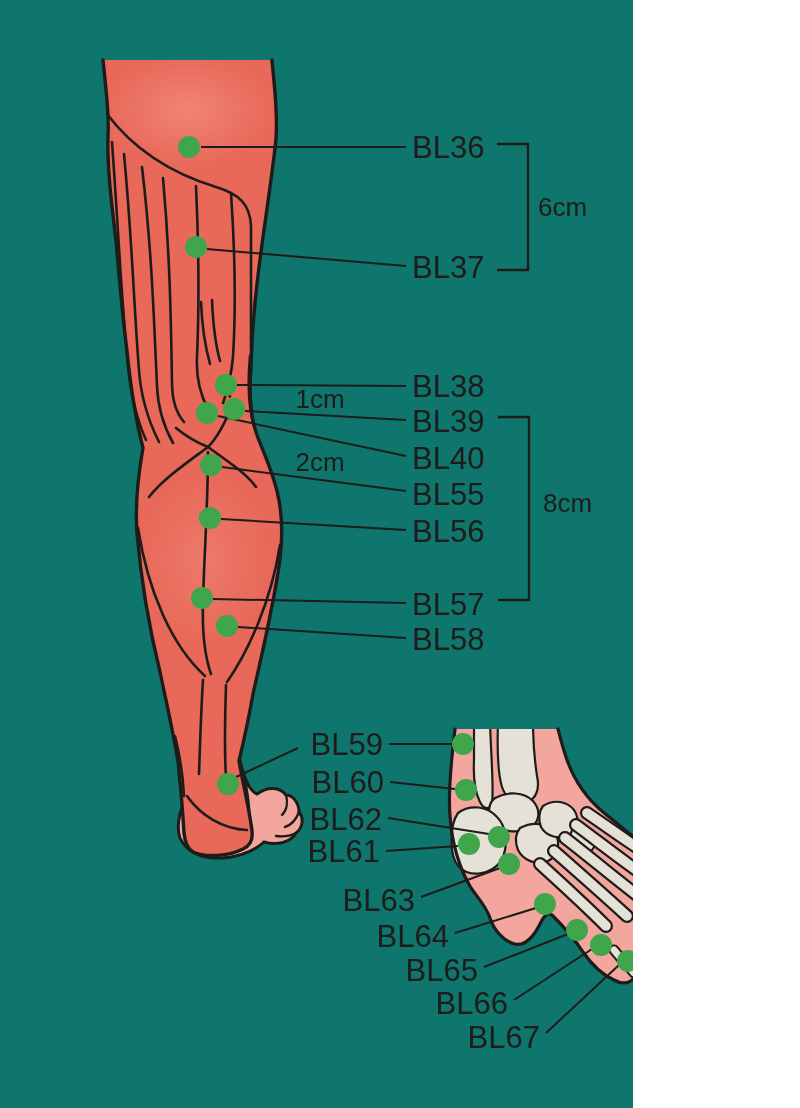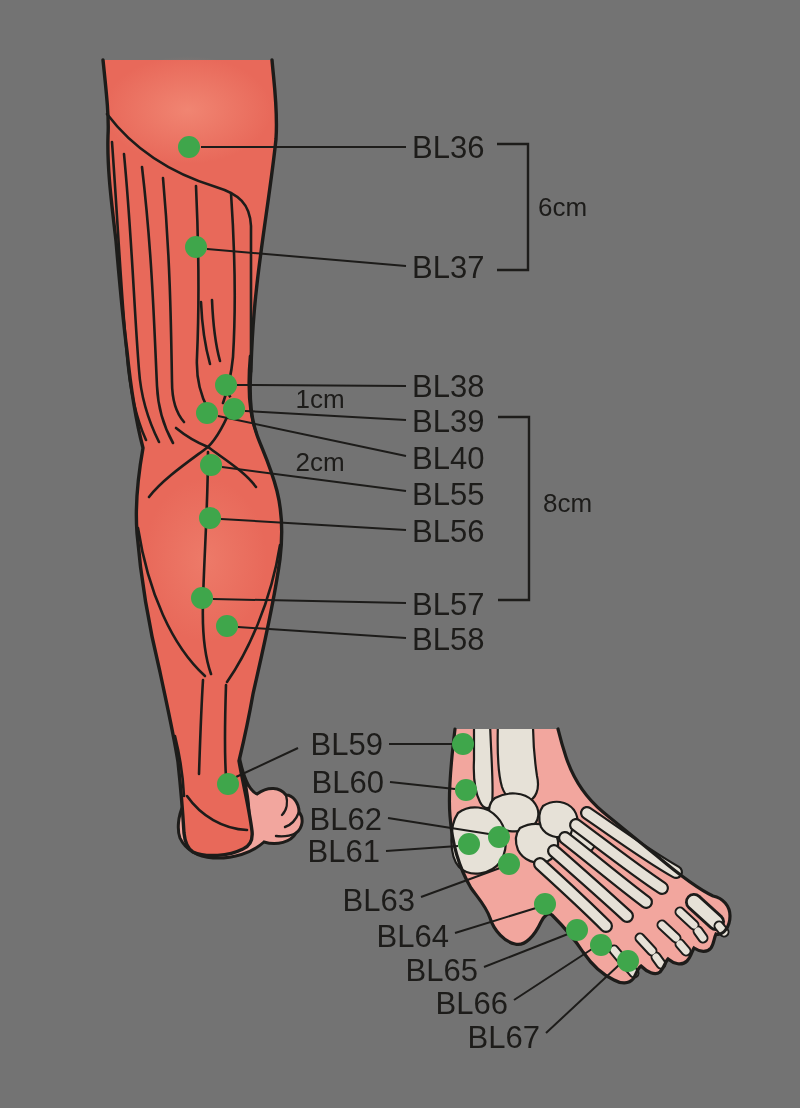--- a/index.html
+++ b/index.html
@@ -1,16 +1,16 @@
 <!DOCTYPE html>
 <html><head>
 <meta charset="utf-8">
 <style>
   html,body{margin:0;padding:0;background:#ffffff;}
-  .stage{position:relative;width:800px;height:1108px;background:#737373;overflow:hidden;}
+  .stage{position:relative;width:633px;height:1108px;background:#0f766e;overflow:hidden;}
   #diagram-svg{display:block;}
   #diagram-svg text{font-family:"Liberation Sans",sans-serif;fill:#1d1c1a;}
   .pt-label{font-size:31px;}
   .measure-label{font-size:26px;}
 </style>
 </head>
 <body>
 
 <div class="stage">
 <svg id="diagram-svg" width="800" height="1108" viewBox="0 0 800 1108" xmlns="http://www.w3.org/2000/svg">

